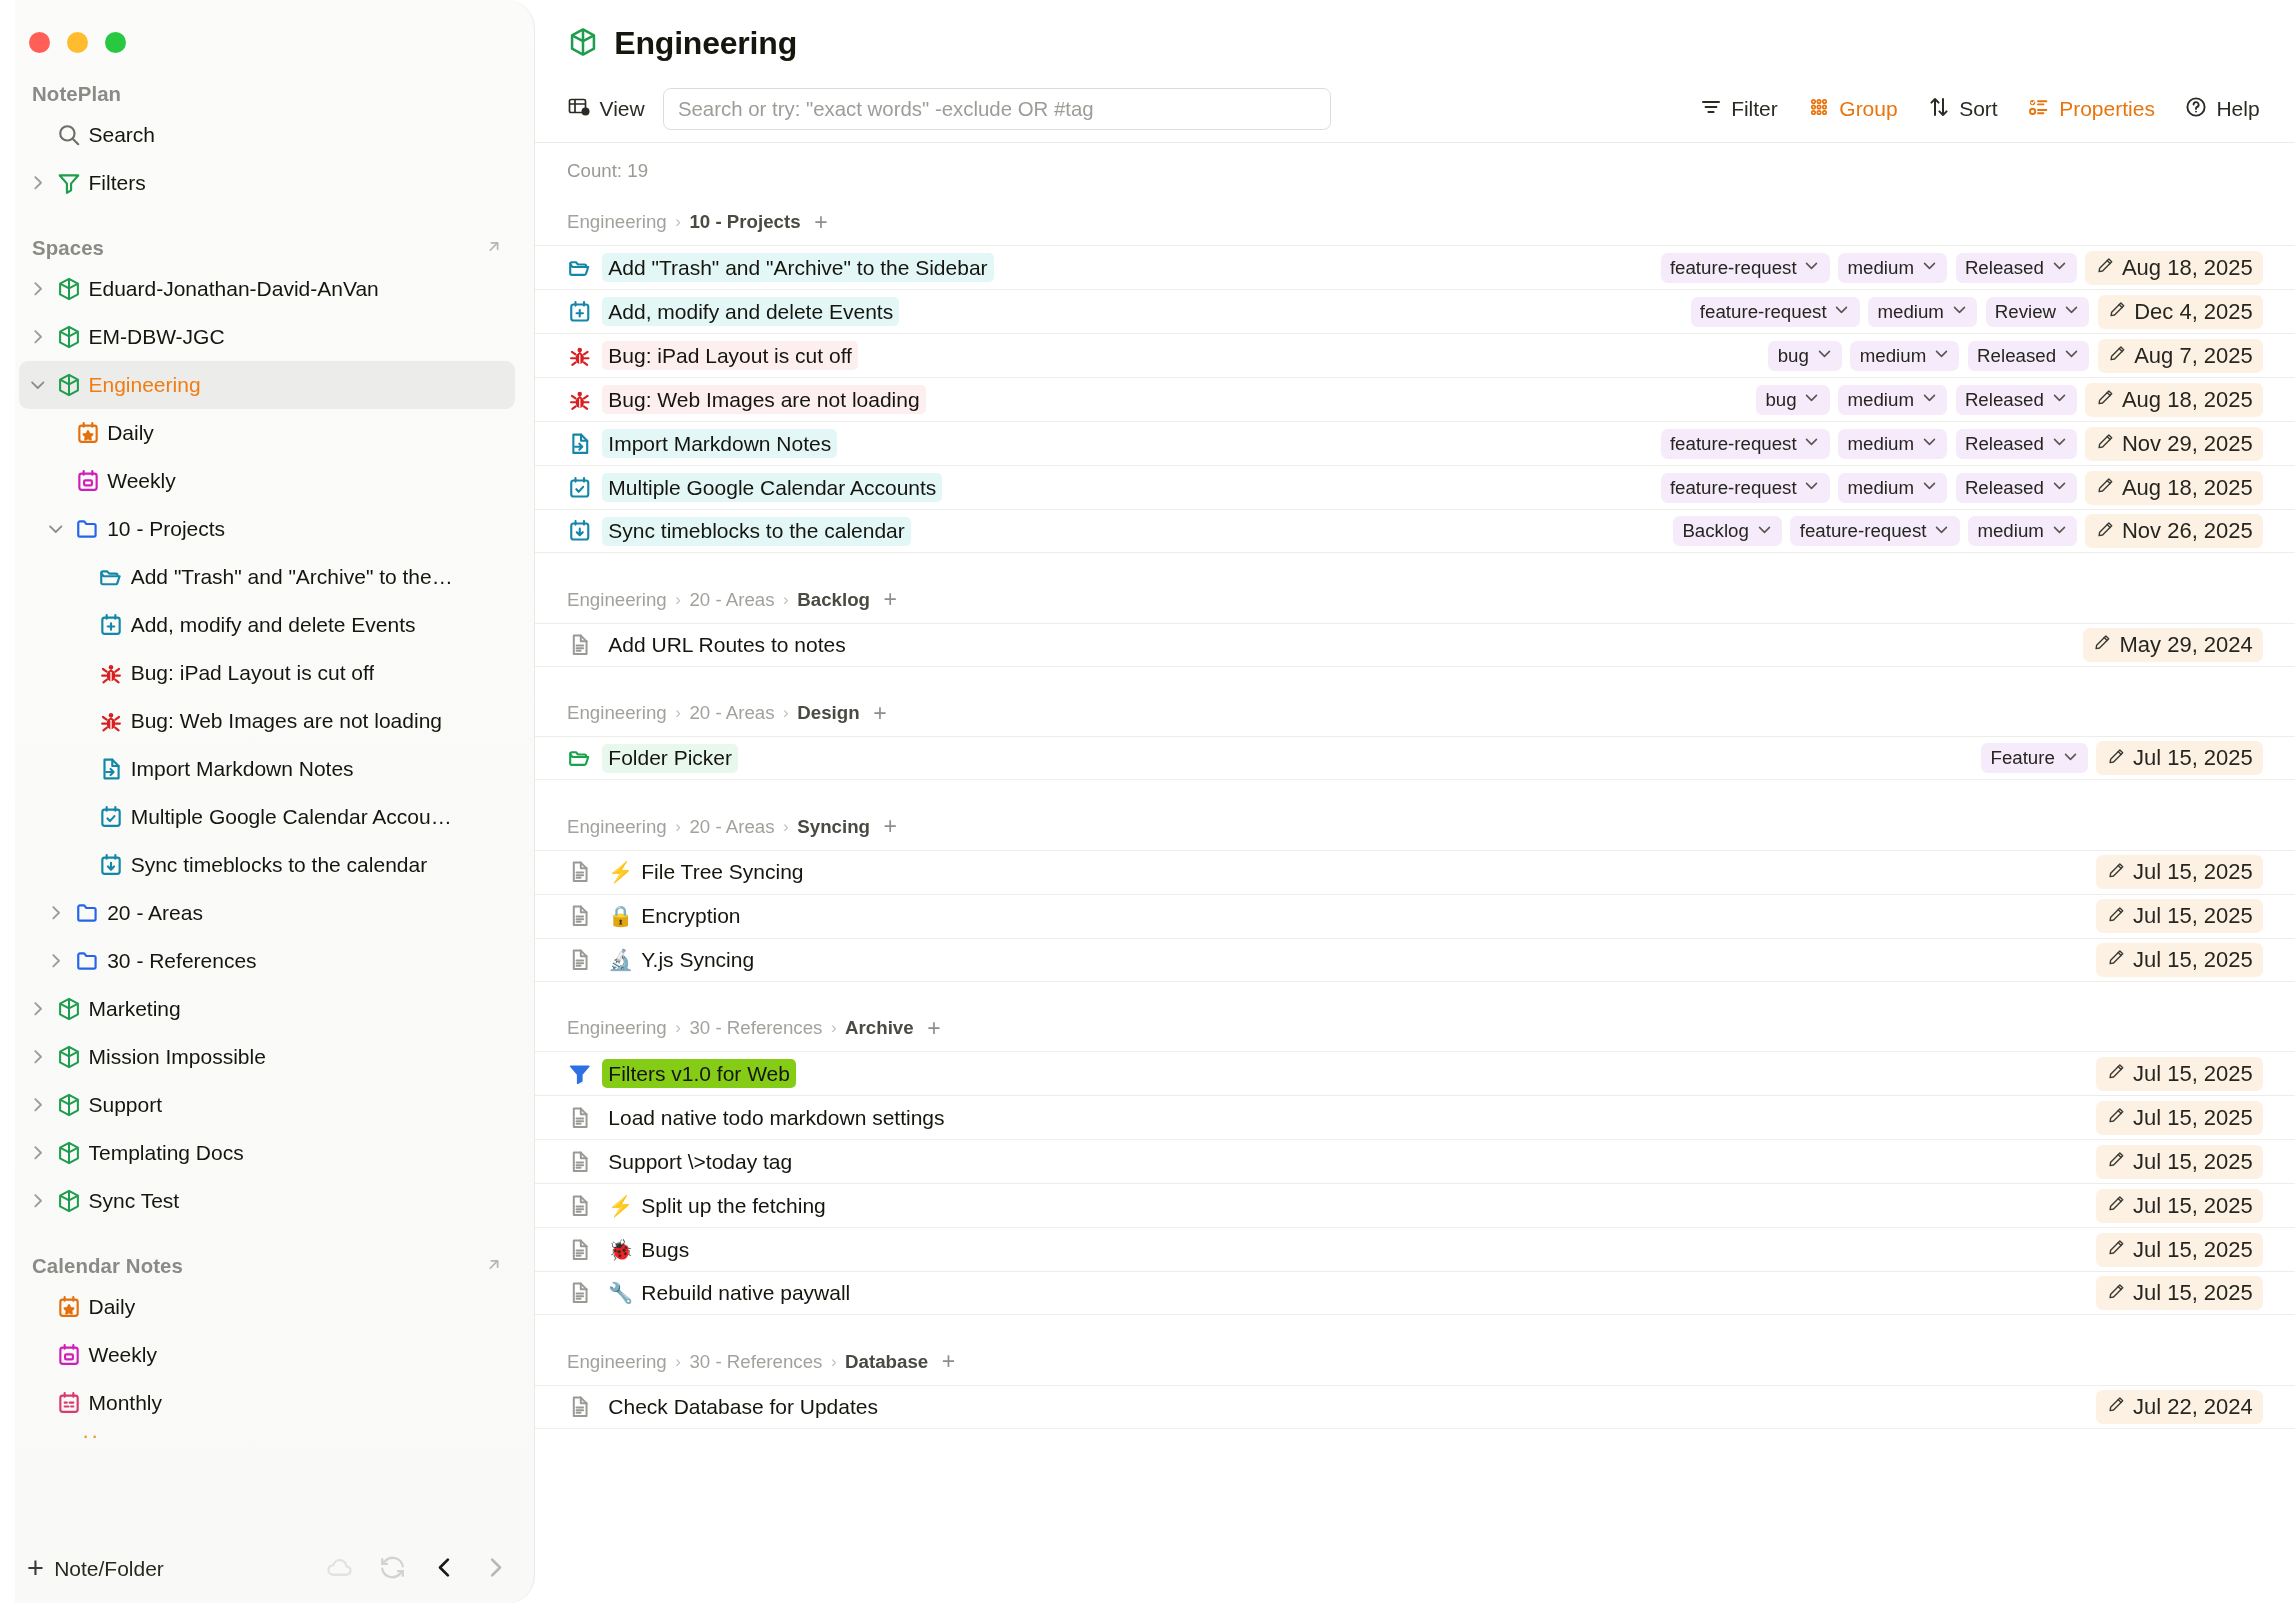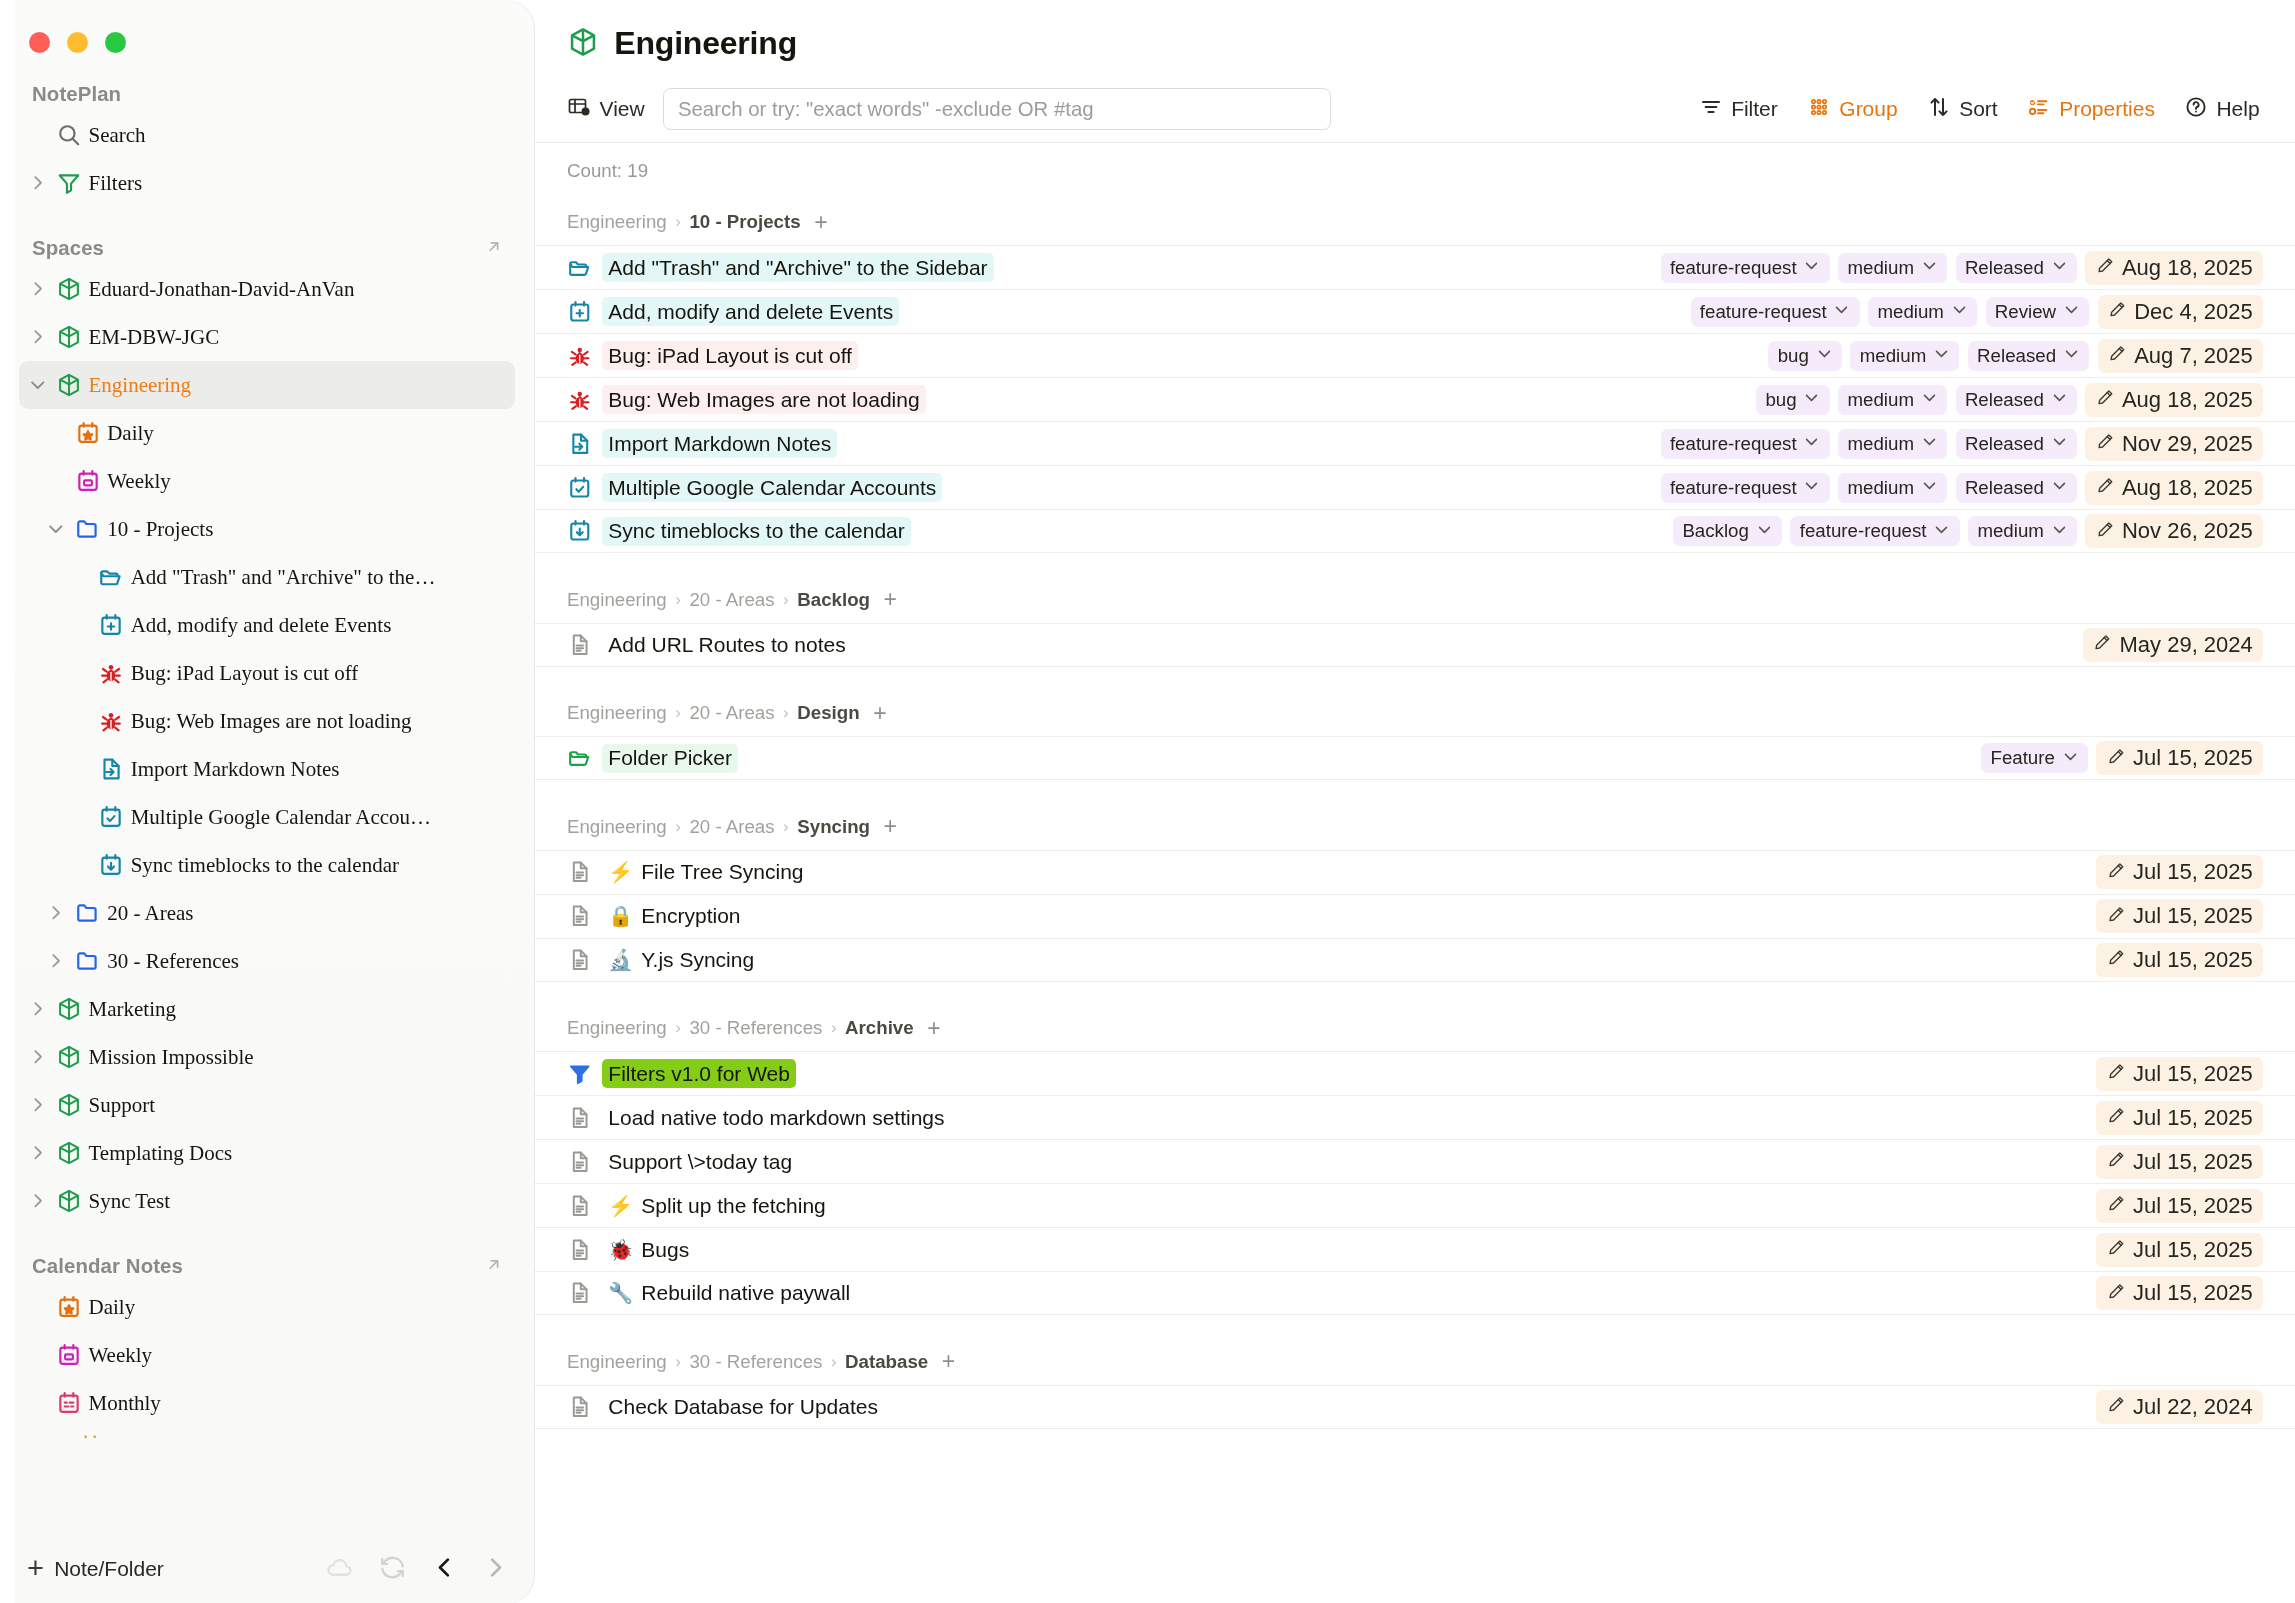--- a/index.html
+++ b/index.html
@@ -39,21 +39,21 @@
 
   .sb-list { padding: 0 18.7px; }
   .sb-row {
     display:flex; align-items:center; height:48px;
     border-radius:9.3px; padding-left: 6.8px; gap: 0; cursor:default;
   }
   .sb-row.active { background:#ececea; }
   .chev { width:24px; min-width:24px; display:flex; align-items:center; justify-content:center; color:#9b9b97; font-size:19.5px;}
   .chev svg{display:block;}
   .sb-ic { width:39px; min-width:39px; display:flex; align-items:center; justify-content:center; }
-  .sb-lbl { font-size:21px; color:#16160f; white-space:nowrap; overflow:hidden; text-overflow:ellipsis;font-family:Liberation Serif, serif; }
+  .sb-lbl { font-size:21px; color:#16160f; white-space:nowrap; overflow:hidden; text-overflow:ellipsis; }
   .sb-row.active .sb-lbl { color:#f07c12; }
   .ind1 { padding-left: 6.8px; }
   .ind2 { padding-left: 25.5px; }
   .ind3 { padding-left: 49px; }
   .dots { color:#d99a2a; font-size:22px; padding-left:82px; letter-spacing:1.7px; line-height:0.6; margin-top:1.7px;}
 
   .sb-footer {
     height: 71px; display:flex; align-items:center; justify-content:space-between;
     padding: 0 25.5px 0 27px;
   }

